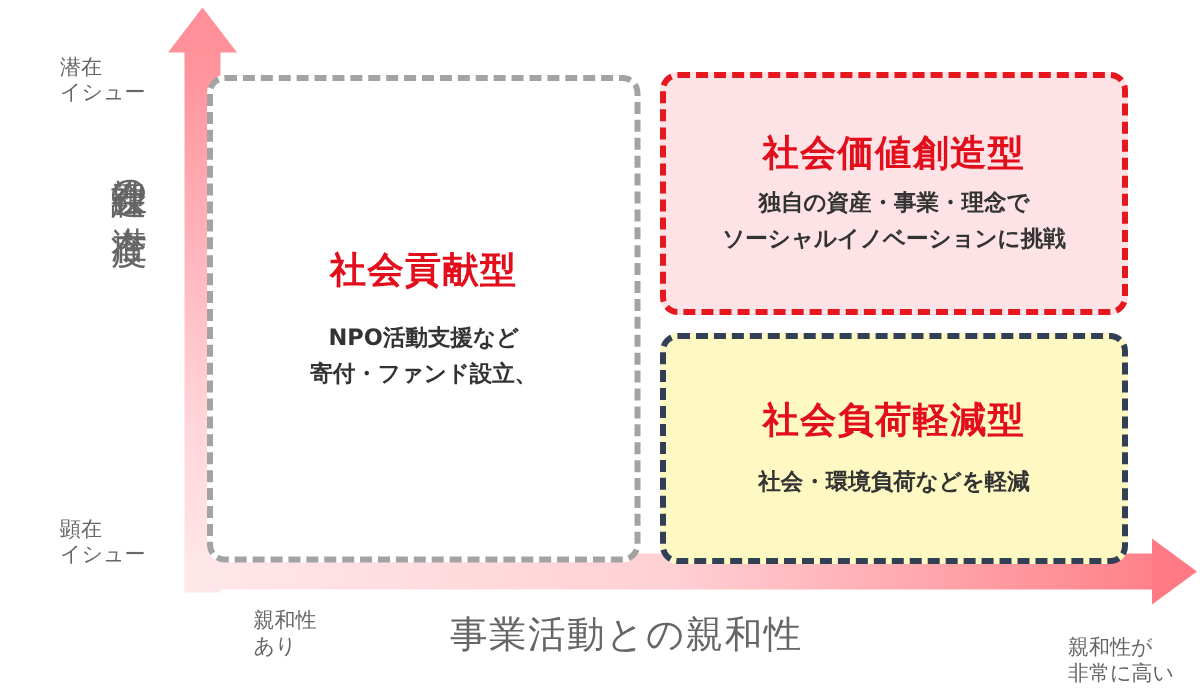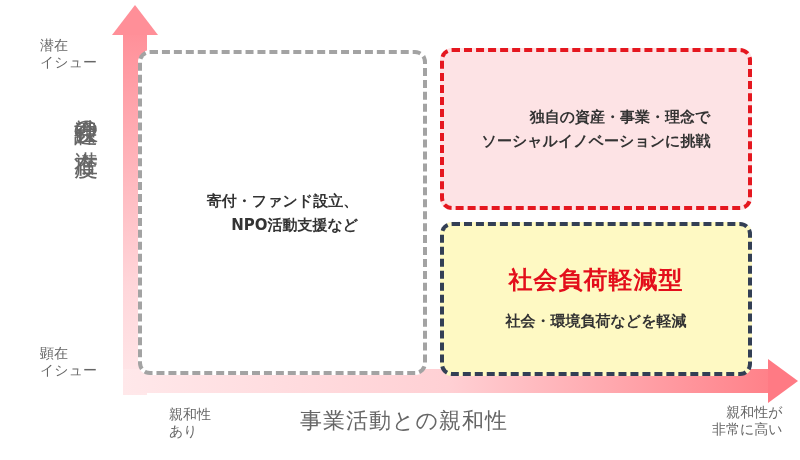--- a/index.html
+++ b/index.html
@@ -18,24 +18,24 @@
              background:linear-gradient(to right,#ffe8ea 0%,#ffd0d4 50%,#ff8088 100%); }
   .h-head { left:768px; top:359px; width:0; height:0;
             border-top:22px solid transparent; border-bottom:22px solid transparent;
             border-left:30px solid #ff7a84; }
   .box { position:absolute; box-sizing:border-box; border-radius:12px;
          display:flex; flex-direction:column; align-items:center; justify-content:center; }
   .box-gray { left:138px; top:50px; width:289px; height:325px; border:4px dashed #a3a3a3; background:#ffffff; }
   .box-red { left:440px; top:48px; width:312px; height:162px; border:4px dashed #e5171f; background:#fde3e5; }
   .box-navy { left:440px; top:222px; width:312px; height:154px; border:4px dashed #333f55; background:#fef9c3; }
   .box-title { color:#e30e1b; font-weight:bold; font-size:24px; line-height:30px; letter-spacing:1px; }
-  .box-desc { color:#333; font-weight:bold; font-size:15px; line-height:24px; text-align:right; }
+  .box-desc { color:#333; font-weight:bold; font-size:15px; line-height:24px; text-align:center; }
   .v-title { left:68px; top:100px; width:32px; font-size:24px; line-height:29px;
              color:#666; text-align:center; writing-mode:vertical-rl; letter-spacing:1px; }
-  .x-title { left:300px; top:406px; font-size:22px; color:#666; letter-spacing:1px; }
+  .x-title { left:300px; top:406px; font-size:25px; color:#666; letter-spacing:1px; }
 </style>
 </head>
 <body>
 
 <div class="abs v-shaft"></div>
 <div class="abs v-head"></div>
 <div class="abs h-shaft"></div>
 <div class="abs h-head"></div>
 
 <div class="abs axis-label-small" style="left:8px; top:37px;">
@@ -46,33 +46,35 @@
 <div class="abs axis-label-small" style="left:8px; top:345px;">
   <div>顕在</div>
   <div>イシュー</div>
 </div>
 
 <div class="abs axis-label-small" style="left:137px; top:406px;">
   <div>親和性</div>
   <div>あり</div>
 </div>
 <div class="abs x-title">事業活動との親和性</div>
-<div class="abs axis-label-small" style="left:680px; top:404px;text-align:right;">
+<div class="abs axis-label-small" style="left:680px; top:424px;">
   <div>親和性が</div>
   <div>非常に高い</div>
 </div>
 
 <div class="box box-gray">
+  <div class="box-title" style="margin-bottom:18px;">社会貢献型</div>
   <div class="box-desc">
+    <div>NPO活動支援など</div>
     <div>寄付・ファンド設立、</div>
-    <div>NPO活動支援など</div>
   </div>
 </div>
 
 <div class="box box-red">
+  <div class="box-title" style="margin-bottom:6px;">社会価値創造型</div>
   <div class="box-desc">
     <div>独自の資産・事業・理念で</div>
     <div>ソーシャルイノベーションに挑戦</div>
   </div>
 </div>
 
 <div class="box box-navy">
   <div class="box-title" style="margin-bottom:14px;">社会負荷軽減型</div>
   <div class="box-desc">
     <div>社会・環境負荷などを軽減</div>

